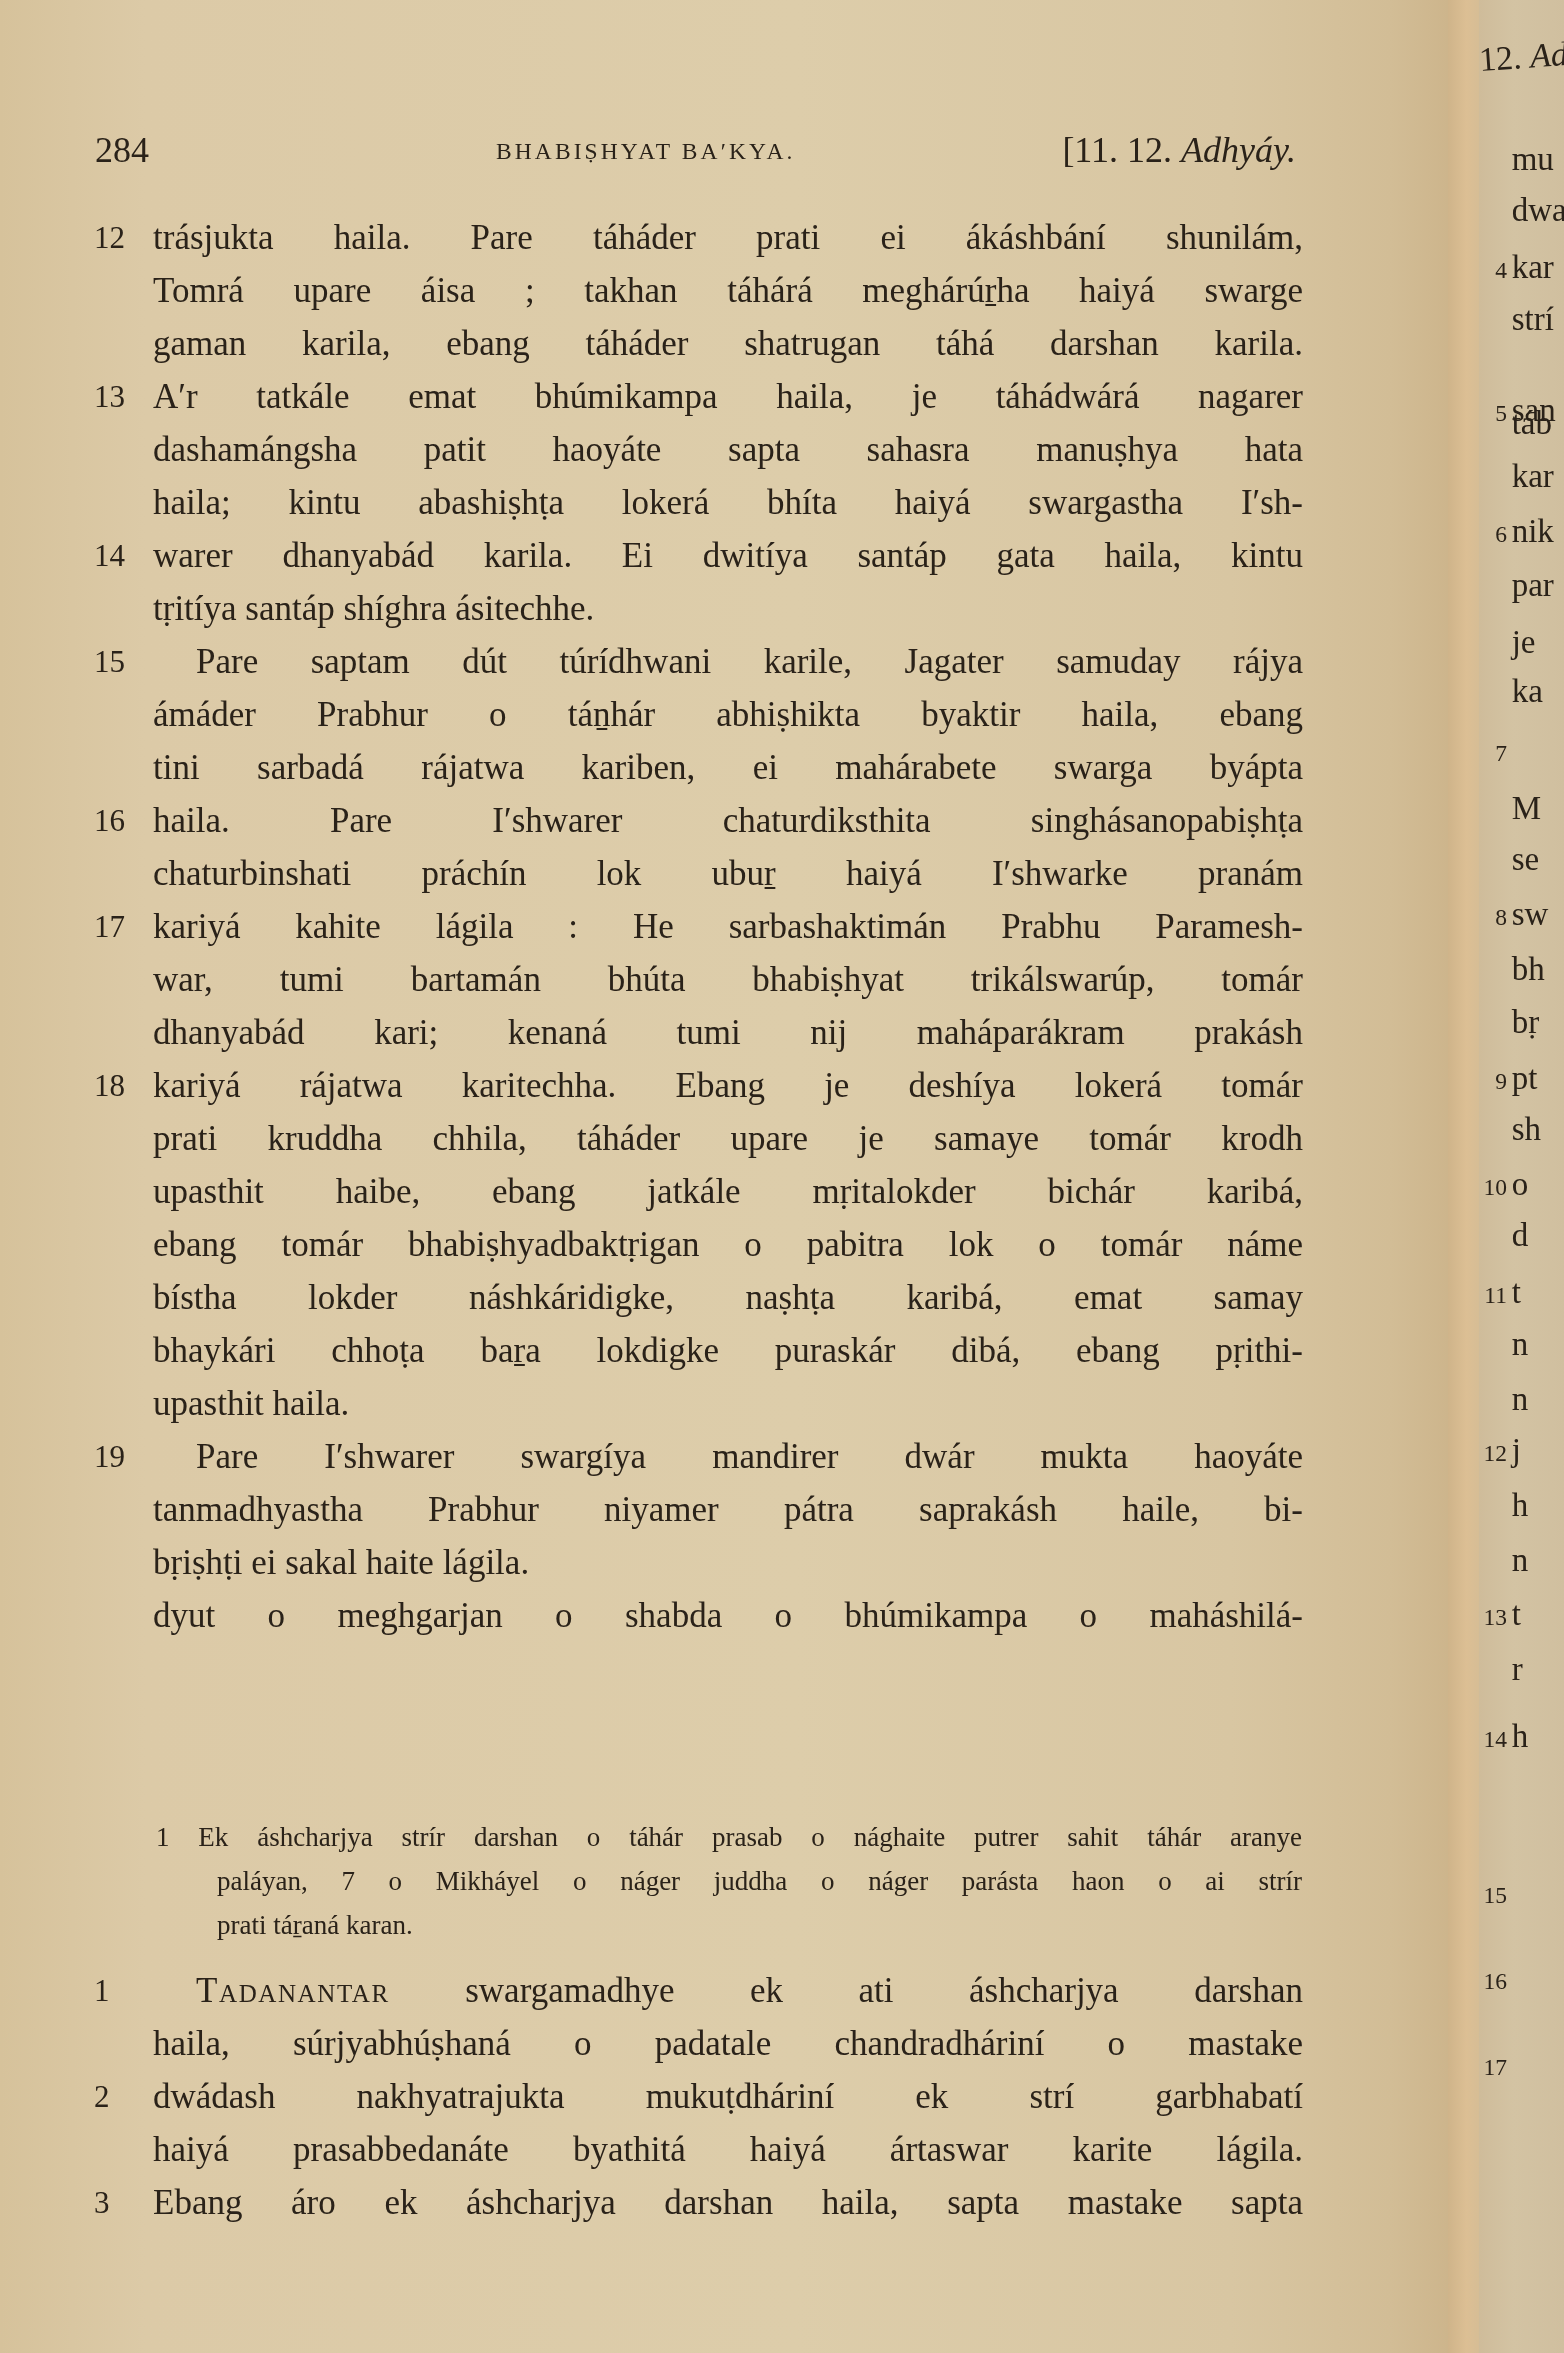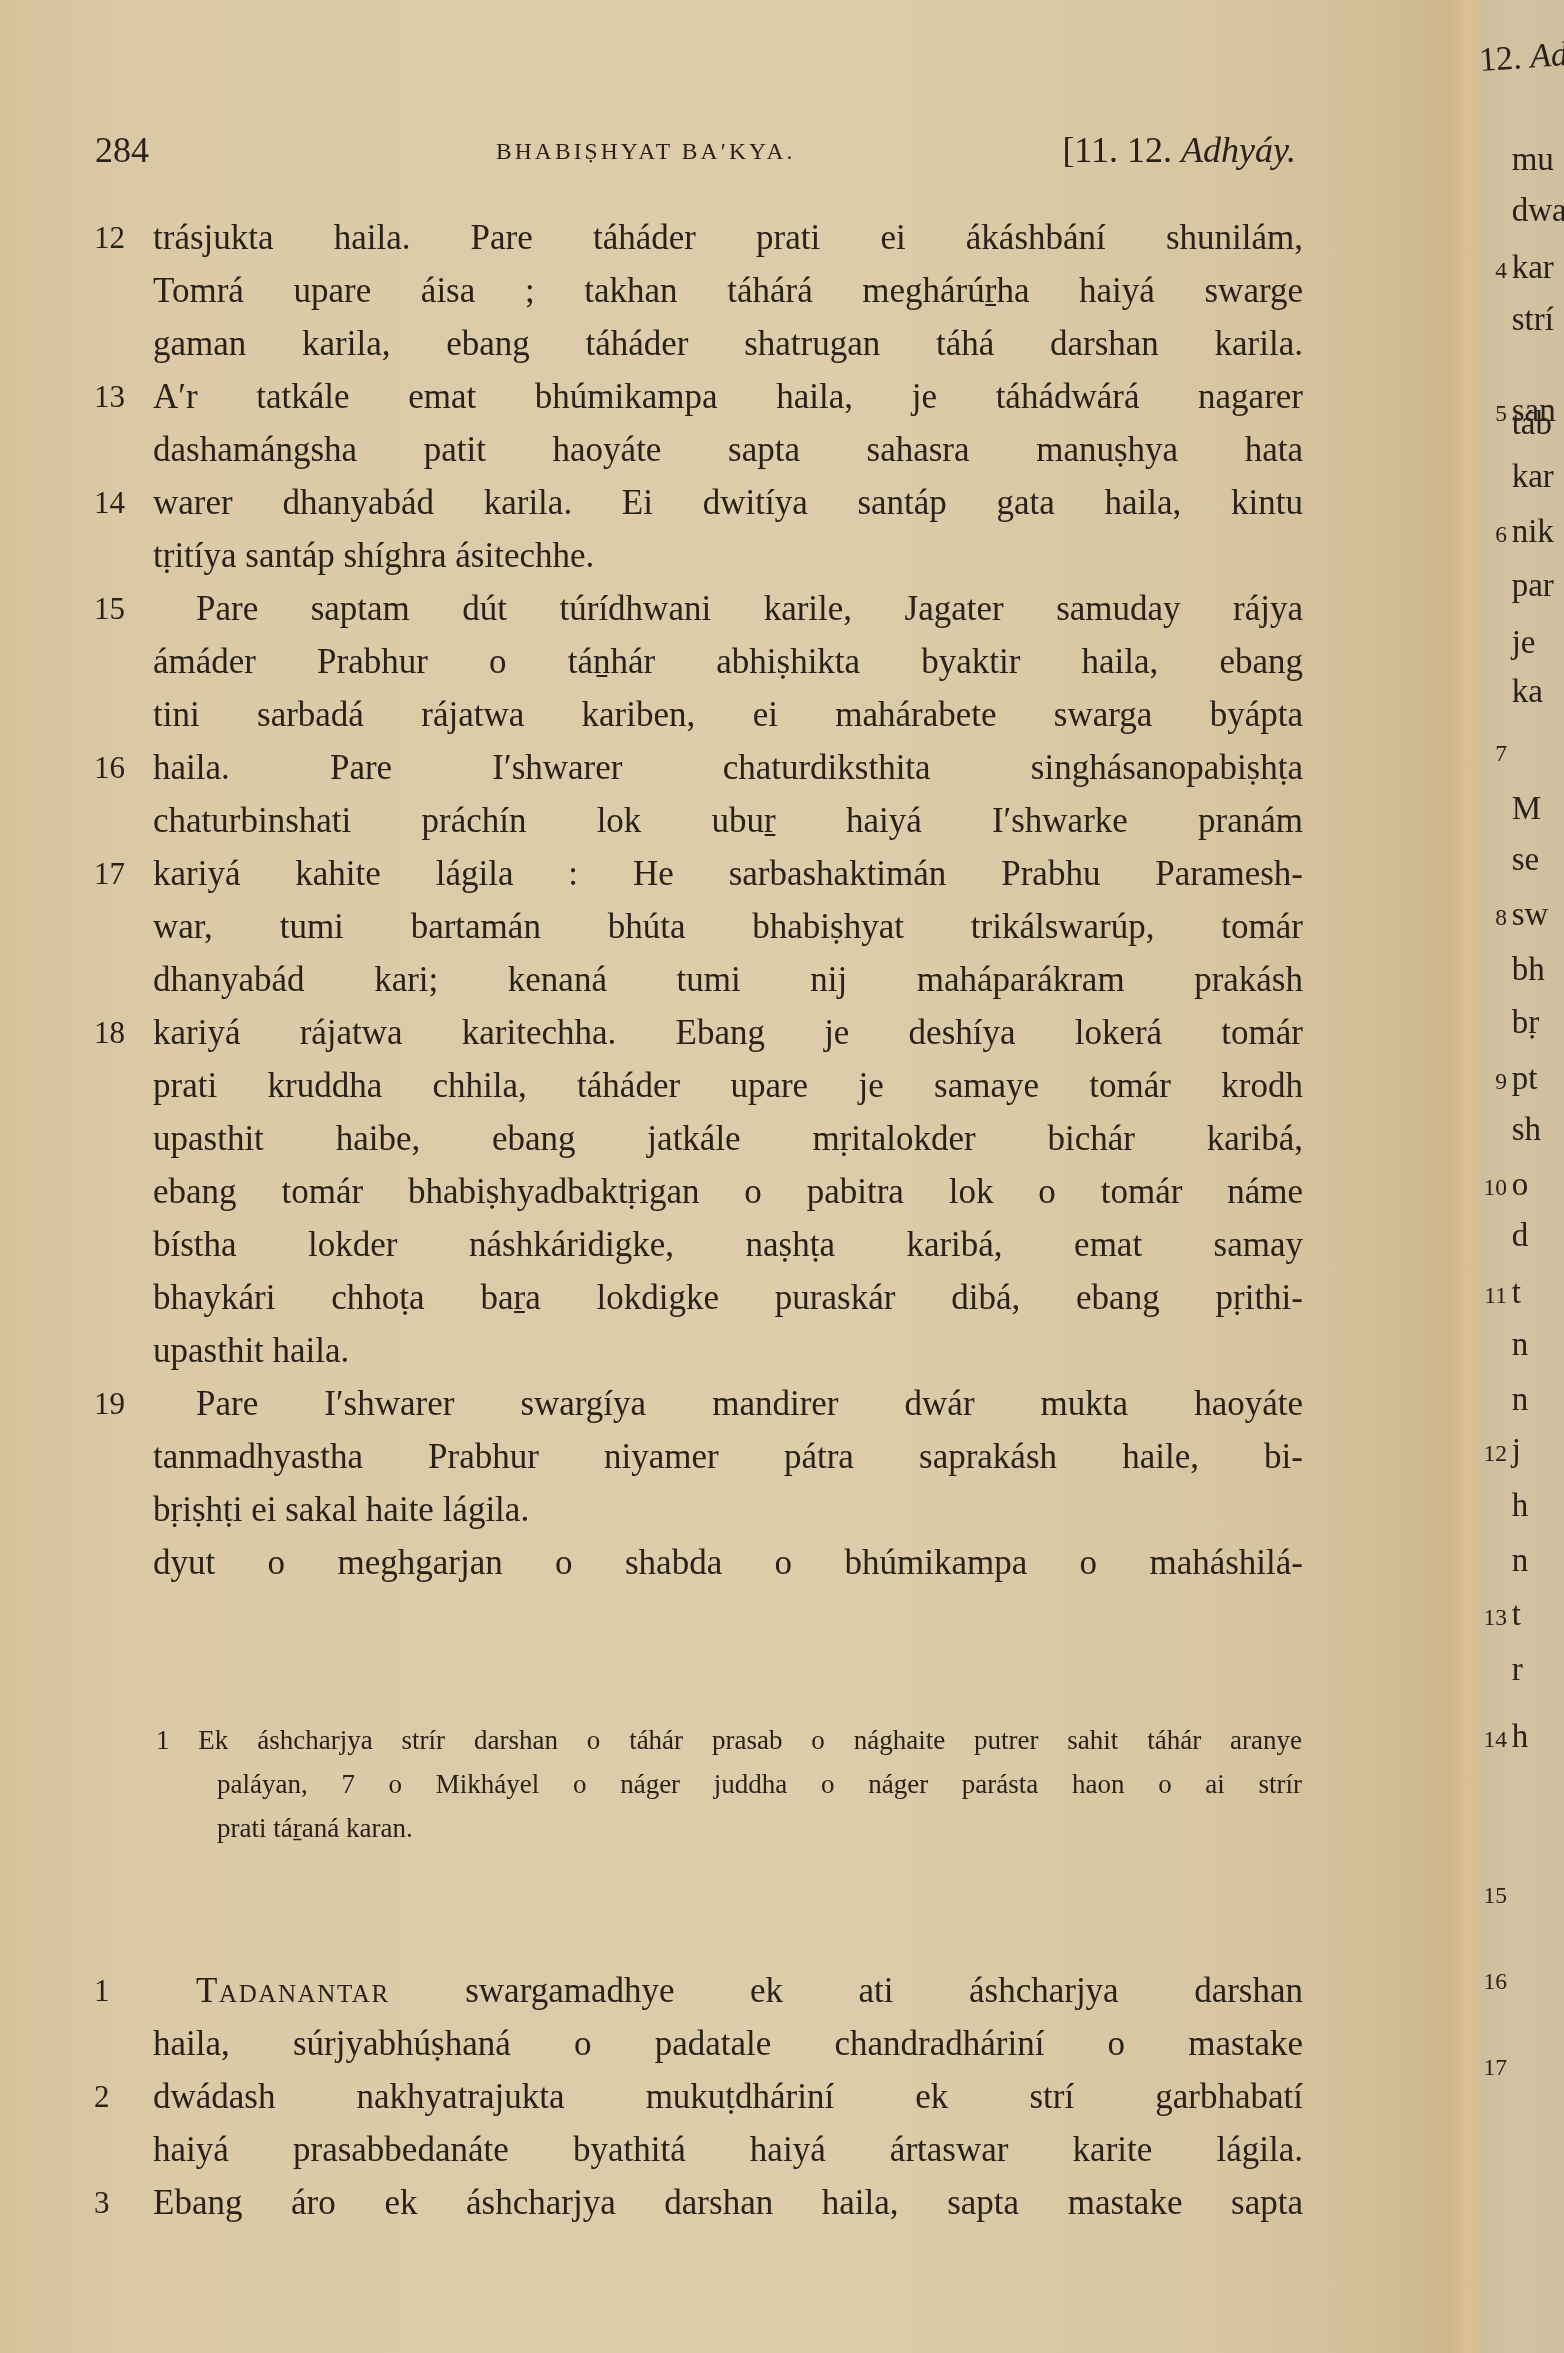--- a/index.html
+++ b/index.html
@@ -103,21 +103,21 @@
       position: absolute;
       top: 1725px;
       left: 0; width: 1448px;
       text-align: center;
       font-size: 38px;
       font-family: "Liberation Serif", serif;
       letter-spacing: 1.6px;
     }
     .summary {
       position: absolute;
-      top: 1718px;
+      top: 1815px;
       left: 156px;
       width: 1146px;
       font-size: 27px;
       font-family: "Liberation Serif", serif;
     }
     .summary .sline {
       height: 44px;
       line-height: 44px;
       white-space: nowrap;
       text-align: justify;
@@ -184,20 +184,24 @@
         <span class="verse-num"></span>
         <span class="line-text">gaman karila, ebang táháder shatrugan táhá darshan karila.</span>
       </div>
       <div class="line">
         <span class="verse-num">13</span>
         <span class="line-text">A′r tatkále emat bhúmikampa haila, je táhádwárá nagarer</span>
       </div>
       <div class="line">
         <span class="verse-num"></span>
         <span class="line-text">dashamángsha patit haoyáte sapta sahasra manuṣhya hata</span>
+      </div>
+      <div class="line">
+        <span class="verse-num"></span>
+        <span class="line-text">haila; kintu abashiṣhṭa lokerá bhíta haiyá swargastha I′sh-</span>
       </div>
       <div class="line">
         <span class="verse-num">14</span>
         <span class="line-text">warer dhanyabád karila. Ei dwitíya santáp gata haila, kintu</span>
       </div>
       <div class="line">
         <span class="verse-num"></span>
         <span class="line-text last">tṛitíya santáp shíghra ásitechhe.</span>
       </div>
       <div class="line">

